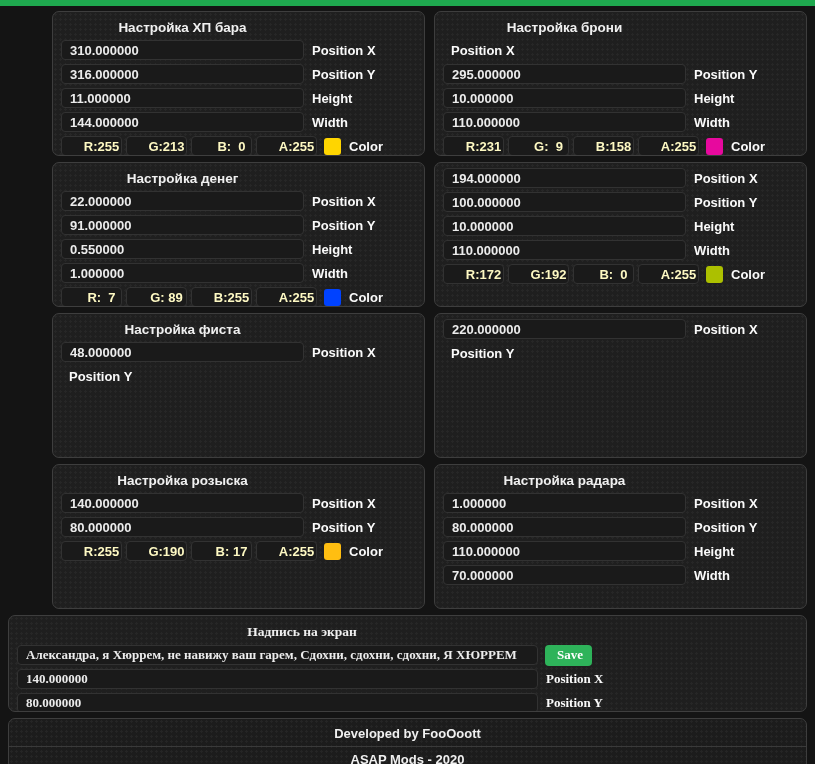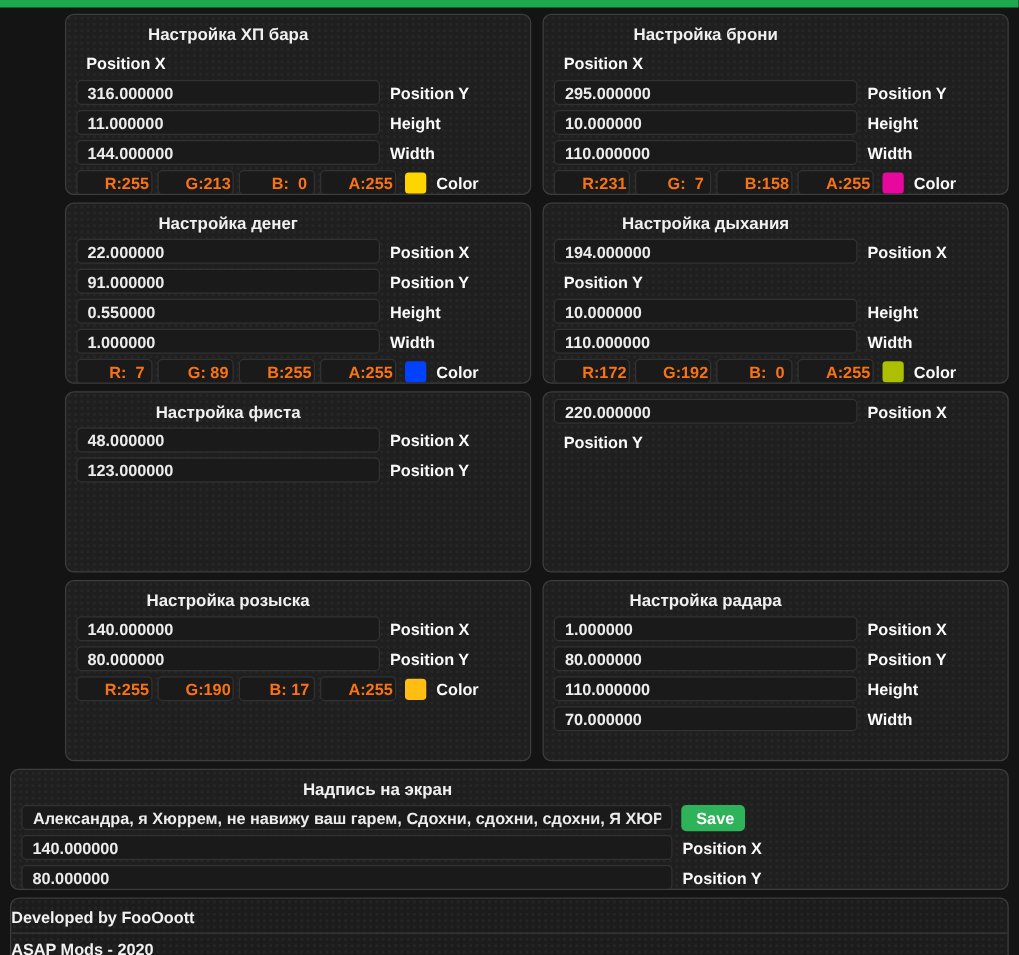--- a/index.html
+++ b/index.html
@@ -52,31 +52,32 @@
     outline: none;
   }
   .lbl { font-size: 13px; color: #fafafa; margin-left: 8px; white-space: nowrap; }
   .rbox {
     box-sizing: border-box;
     width: 61px; height: 20px;
     margin-right: 4px;
     background: #1a1a1a;
     border: 1px solid #323232;
     border-radius: 4px;
-    color: #f97316;
+    color: #fef9c3;
     font-size: 13px;
     display: flex; align-items: center; justify-content: center;
     white-space: pre;
     cursor: pointer;
     padding-left: 20px;
   }
   .swatch { width: 17px; height: 17px; border-radius: 3px; margin-left: 3px; flex: 0 0 auto; }
   .panel.wide {
     height: 97px;
     margin-top: 6px;
+    font-family: Liberation Serif, serif;
   }
   .panel.wide .ptitle { width: 570px; }
   .panel.wide .fld { width: 521px; flex: 0 0 auto; }
   .savebtn {
     height: 21px;
     margin-left: 7px;
     padding: 0 9px;
     border: none;
     border-radius: 4px;
     color: #ffffff;
@@ -90,34 +91,35 @@
     margin-top: 6px;
     height: 52px;
     background-color: #1c1c1c;
     background-image: radial-gradient(#252525 1px, rgba(0,0,0,0) 1.3px);
     background-size: 5px 5px;
     border: 1px solid #3e3e3e;
     border-radius: 7px;
     padding-top: 4px;
     overflow: hidden;
   }
-  .fline { font-size: 13px; color: #f0f0f0; padding: 3px 0; }
+  .fline { text-align: center; font-size: 13px; color: #f0f0f0; padding: 3px 0; }
   .fdiv { border: none; border-top: 1px solid #3a3a3a; margin: 2px 0; }
 </style>
 </head>
 <body>
 
 <div class="topbar" style="background-color: rgb(31, 169, 79);"></div>
 
 <div class="wrap">
   <div class="grid">
 
     <section class="panel">
       <div class="ptitle">Настройка ХП бара</div>
       <div class="row">
+        <input type="text" class="fld" value="310.000000" style="">
         <span class="lbl">Position X</span>
       </div>
       <div class="row">
         <input type="text" class="fld" value="316.000000" style="">
         <span class="lbl">Position Y</span>
       </div>
       <div class="row">
         <input type="text" class="fld" value="11.000000" style="">
         <span class="lbl">Height</span>
       </div>
@@ -147,21 +149,21 @@
       <div class="row">
         <input type="text" class="fld" value="10.000000" style="">
         <span class="lbl">Height</span>
       </div>
       <div class="row">
         <input type="text" class="fld" value="110.000000" style="">
         <span class="lbl">Width</span>
       </div>
       <div class="row">
         <span class="rbox">R:231</span>
-        <span class="rbox">G:  7</span>
+        <span class="rbox">G:  9</span>
         <span class="rbox">B:158</span>
         <span class="rbox">A:255</span>
         <span class="swatch" style="background-color: rgb(231, 9, 158);"></span>
         <span class="lbl">Color</span>
       </div>
     </section>
 
     <section class="panel">
       <div class="ptitle">Настройка денег</div>
       <div class="row">
@@ -184,26 +186,26 @@
         <span class="rbox">R:  7</span>
         <span class="rbox">G: 89</span>
         <span class="rbox">B:255</span>
         <span class="rbox">A:255</span>
         <span class="swatch" style="background-color: rgb(0, 66, 255);"></span>
         <span class="lbl">Color</span>
       </div>
     </section>
 
     <section class="panel">
-      <div class="ptitle">Настройка дыхания</div>
       <div class="row">
         <input type="text" class="fld" value="194.000000" style="">
         <span class="lbl">Position X</span>
       </div>
       <div class="row">
+        <input type="text" class="fld" value="100.000000" style="">
         <span class="lbl">Position Y</span>
       </div>
       <div class="row">
         <input type="text" class="fld" value="10.000000" style="">
         <span class="lbl">Height</span>
       </div>
       <div class="row">
         <input type="text" class="fld" value="110.000000" style="">
         <span class="lbl">Width</span>
       </div>
@@ -217,21 +219,20 @@
       </div>
     </section>
 
     <section class="panel">
       <div class="ptitle">Настройка фиста</div>
       <div class="row">
         <input type="text" class="fld" value="48.000000" style="">
         <span class="lbl">Position X</span>
       </div>
       <div class="row">
-        <input type="text" class="fld" value="123.000000" style="">
         <span class="lbl">Position Y</span>
       </div>
     </section>
 
     <section class="panel">
       <div class="row">
         <input type="text" class="fld" value="220.000000" style="">
         <span class="lbl">Position X</span>
       </div>
       <div class="row">

